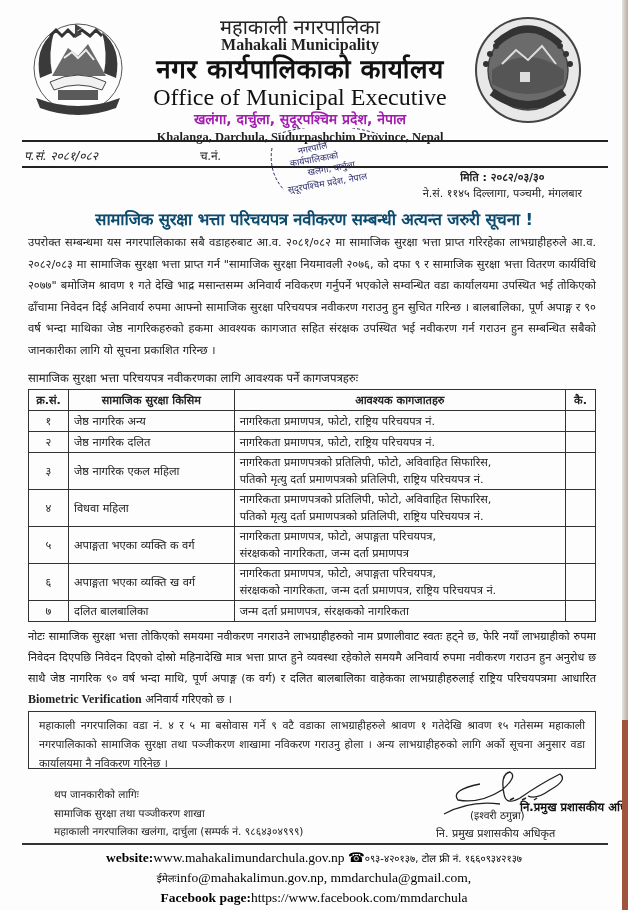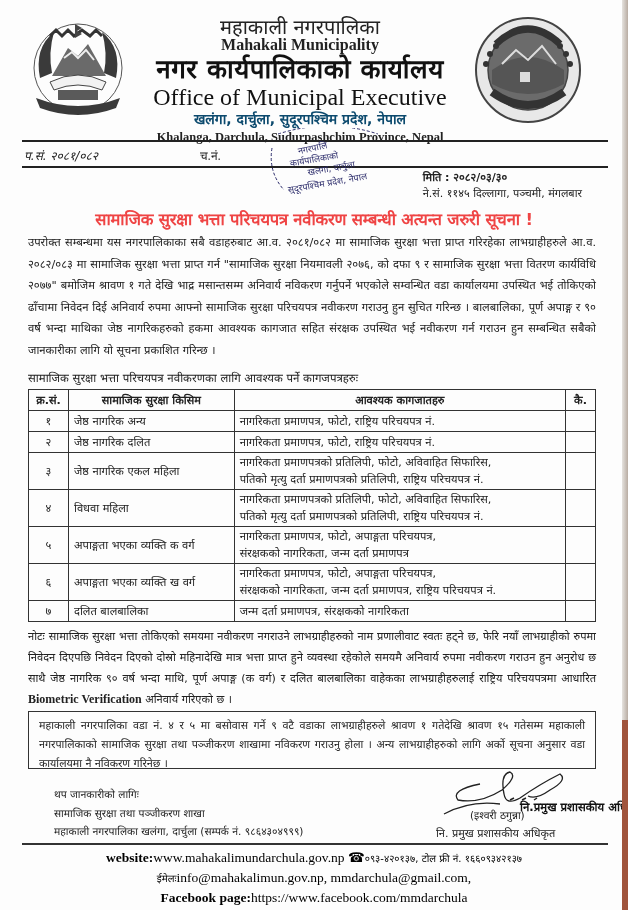--- a/index.html
+++ b/index.html
@@ -10,31 +10,31 @@
   .right-edge-bottom { position: absolute; right: 0; top: 720px; width: 6px; height: 190px; background: #a0543c; }
 
   
   .emblem-left { position: absolute; left: 28px; top: 18px; width: 100px; height: 100px; }
   .emblem-right { position: absolute; left: 472px; top: 14px; width: 112px; height: 112px; }
   .head-block { position: absolute; left: 130px; top: 18px; width: 340px; text-align: center; }
   .h-np-small { font-family: "DejaVu Serif", serif; font-weight: normal; font-size: 20px; line-height: 18px; color: #222; }
   .h-en-small { font-family: "Liberation Serif", serif; font-weight: bold; font-size: 16px; line-height: 17px; color: #222; }
   .h-np-big { font-family: "DejaVu Sans", sans-serif; font-weight: bold; font-size: 26px; line-height: 32px; color: #111; letter-spacing: 0.5px; }
   .h-en-big { font-family: "Liberation Serif", serif; font-size: 24px; line-height: 24px; color: #111; }
-  .h-np-addr { font-family: "DejaVu Sans", sans-serif; font-weight: bold; font-size: 14px; line-height: 20px; color: #0c4a6e; }
+  .h-np-addr { font-family: "DejaVu Sans", sans-serif; font-weight: bold; font-size: 14px; line-height: 20px; color: #a21caf; }
   .h-en-addr { font-family: "Liberation Serif", serif; font-weight: bold; font-size: 12.5px; line-height: 16px; color: #222; }
 
   .rule { position: absolute; left: 22px; width: 586px; height: 2px; background: #222; }
   .ref-row { position: absolute; top: 147px; left: 24px; font-family: "DejaVu Sans", sans-serif; font-size: 12px; color: #222; font-style: italic; }
   .chalani { position: absolute; top: 147px; left: 200px; font-family: Liberation Sans, sans-serif; font-size: 12px; color: #222; }
   .stamp { position: absolute; left: 268px; top: 128px; width: 120px; height: 66px; }
-  .date-block { position: absolute; right: 46px; top: 170px; text-align: left; font-family: "DejaVu Sans", sans-serif; font-size: 11px; line-height: 16px; color: #222; }
+  .date-block { position: absolute; right: 46px; top: 170px; text-align: center; font-family: "DejaVu Sans", sans-serif; font-size: 11px; line-height: 16px; color: #222; }
   .date-block .dt { font-weight: bold; }
 
-  .title { position: absolute; top: 207px; left: 0; width: 628px; text-align: center; font-family: "DejaVu Sans", sans-serif; font-weight: bold; font-size: 16.5px; color: #ef4444; letter-spacing: -0.2px; }
+  .title { position: absolute; top: 207px; left: 0; width: 628px; text-align: center; font-family: "DejaVu Sans", sans-serif; font-weight: bold; font-size: 16.5px; color: #0c4a6e; letter-spacing: -0.2px; }
 
   .para { position: absolute; left: 28px; width: 568px; font-family: "DejaVu Sans", sans-serif; font-size: 11.3px; line-height: 21.5px; text-align: justify; color: #222; }
   .para-intro { top: 232px; }
   .req-heading { position: absolute; top: 370px; left: 28px; font-family: "DejaVu Sans", sans-serif; font-size: 11.5px; color: #222; }
 
   table.req { position: absolute; top: 389px; left: 28px; width: 568px; border-collapse: collapse; font-family: "DejaVu Sans", sans-serif; font-size: 11.2px; color: #222; }
   table.req th, table.req td { border: 1.3px solid #333; padding: 1px 5px; vertical-align: middle; line-height: 17px; }
   table.req th { font-weight: bold; text-align: center; height: 21px; }
   table.req td.sn { text-align: center; width: 40px; }
   table.req td.type { width: 166px; }

